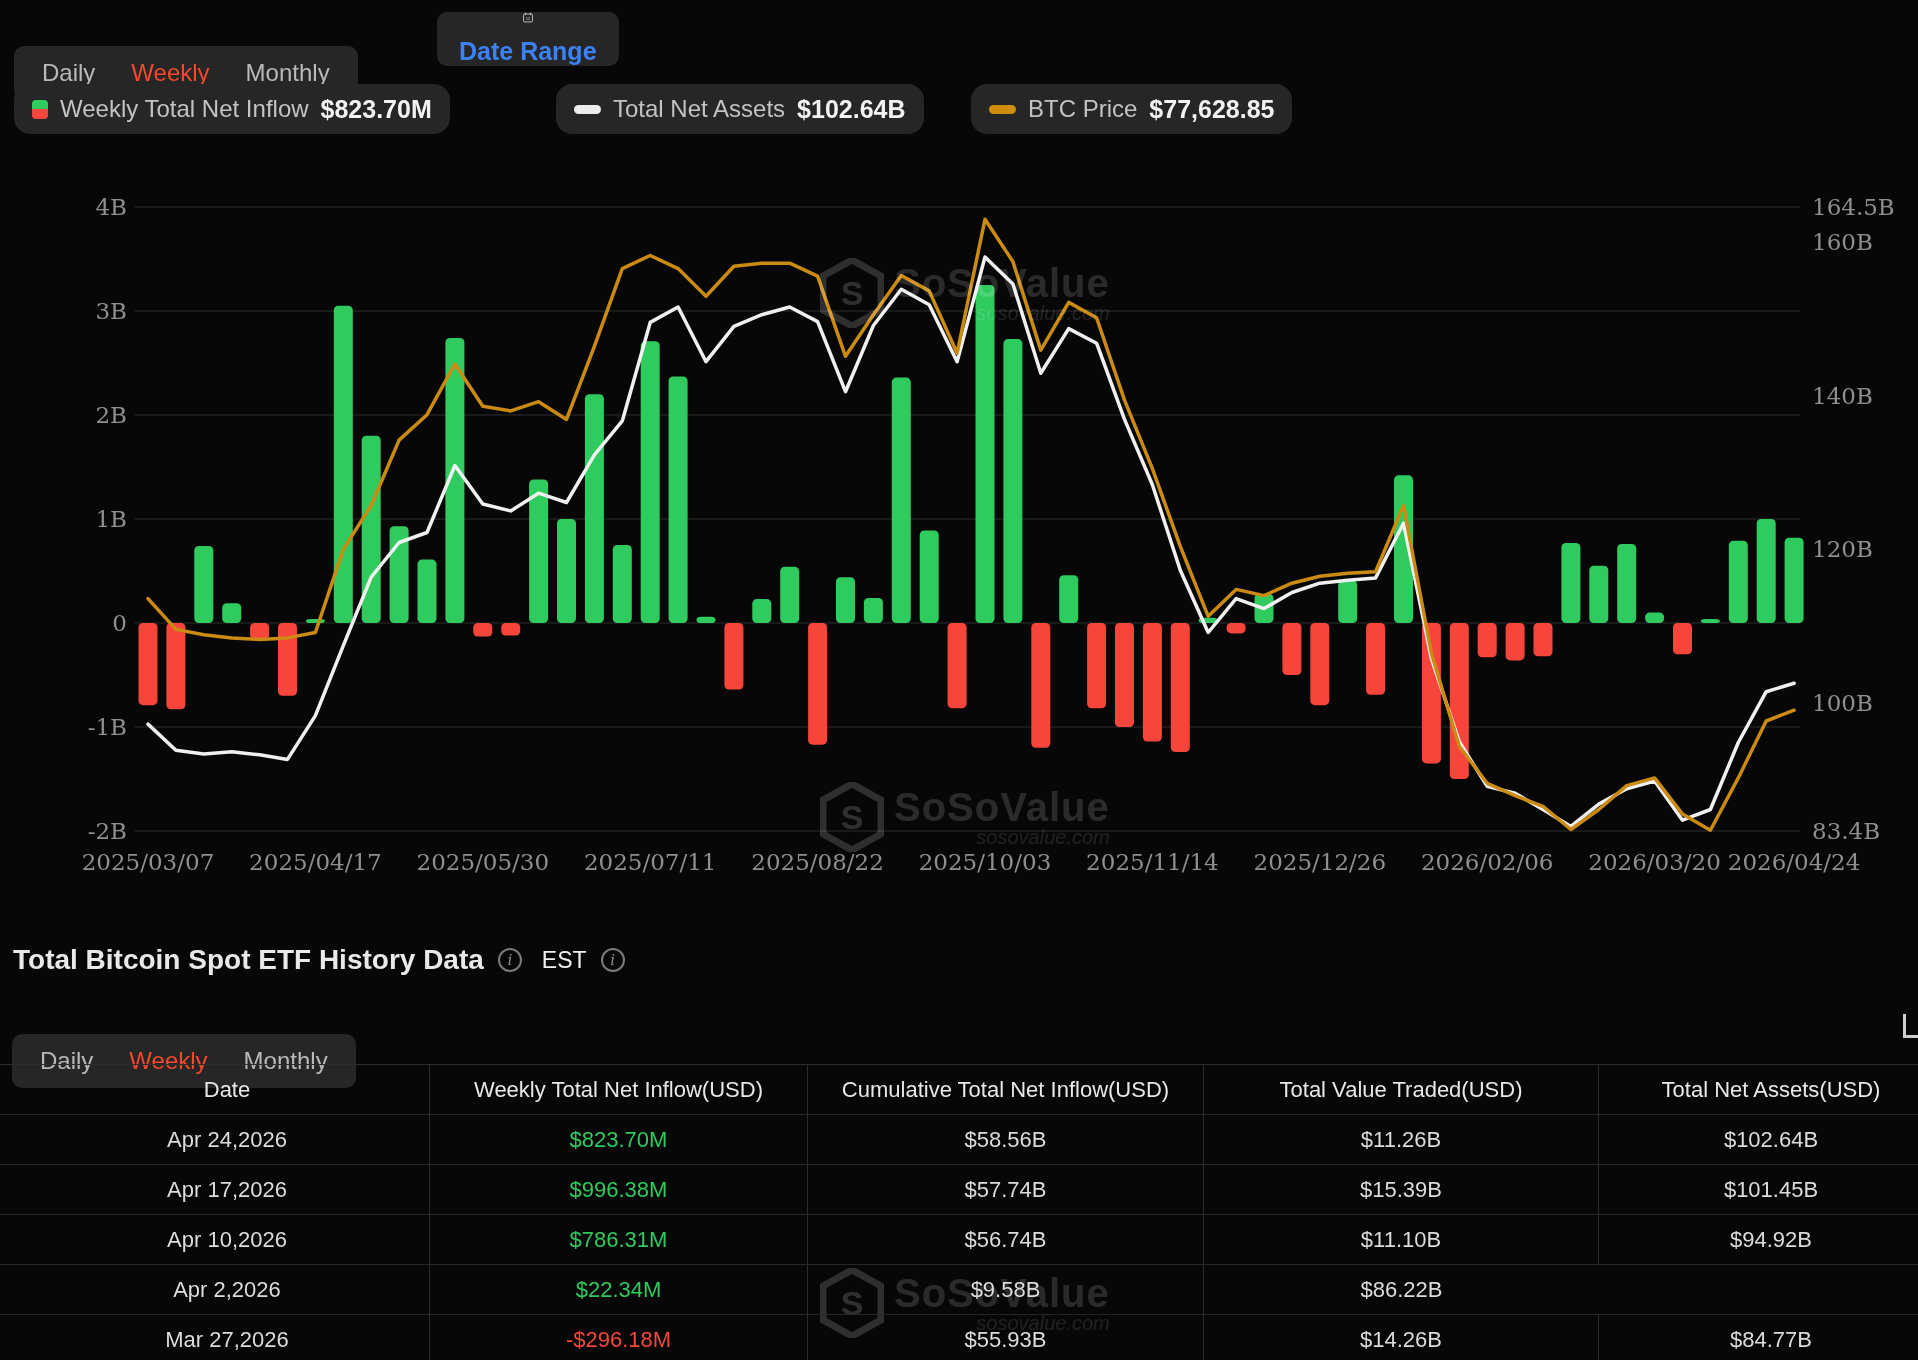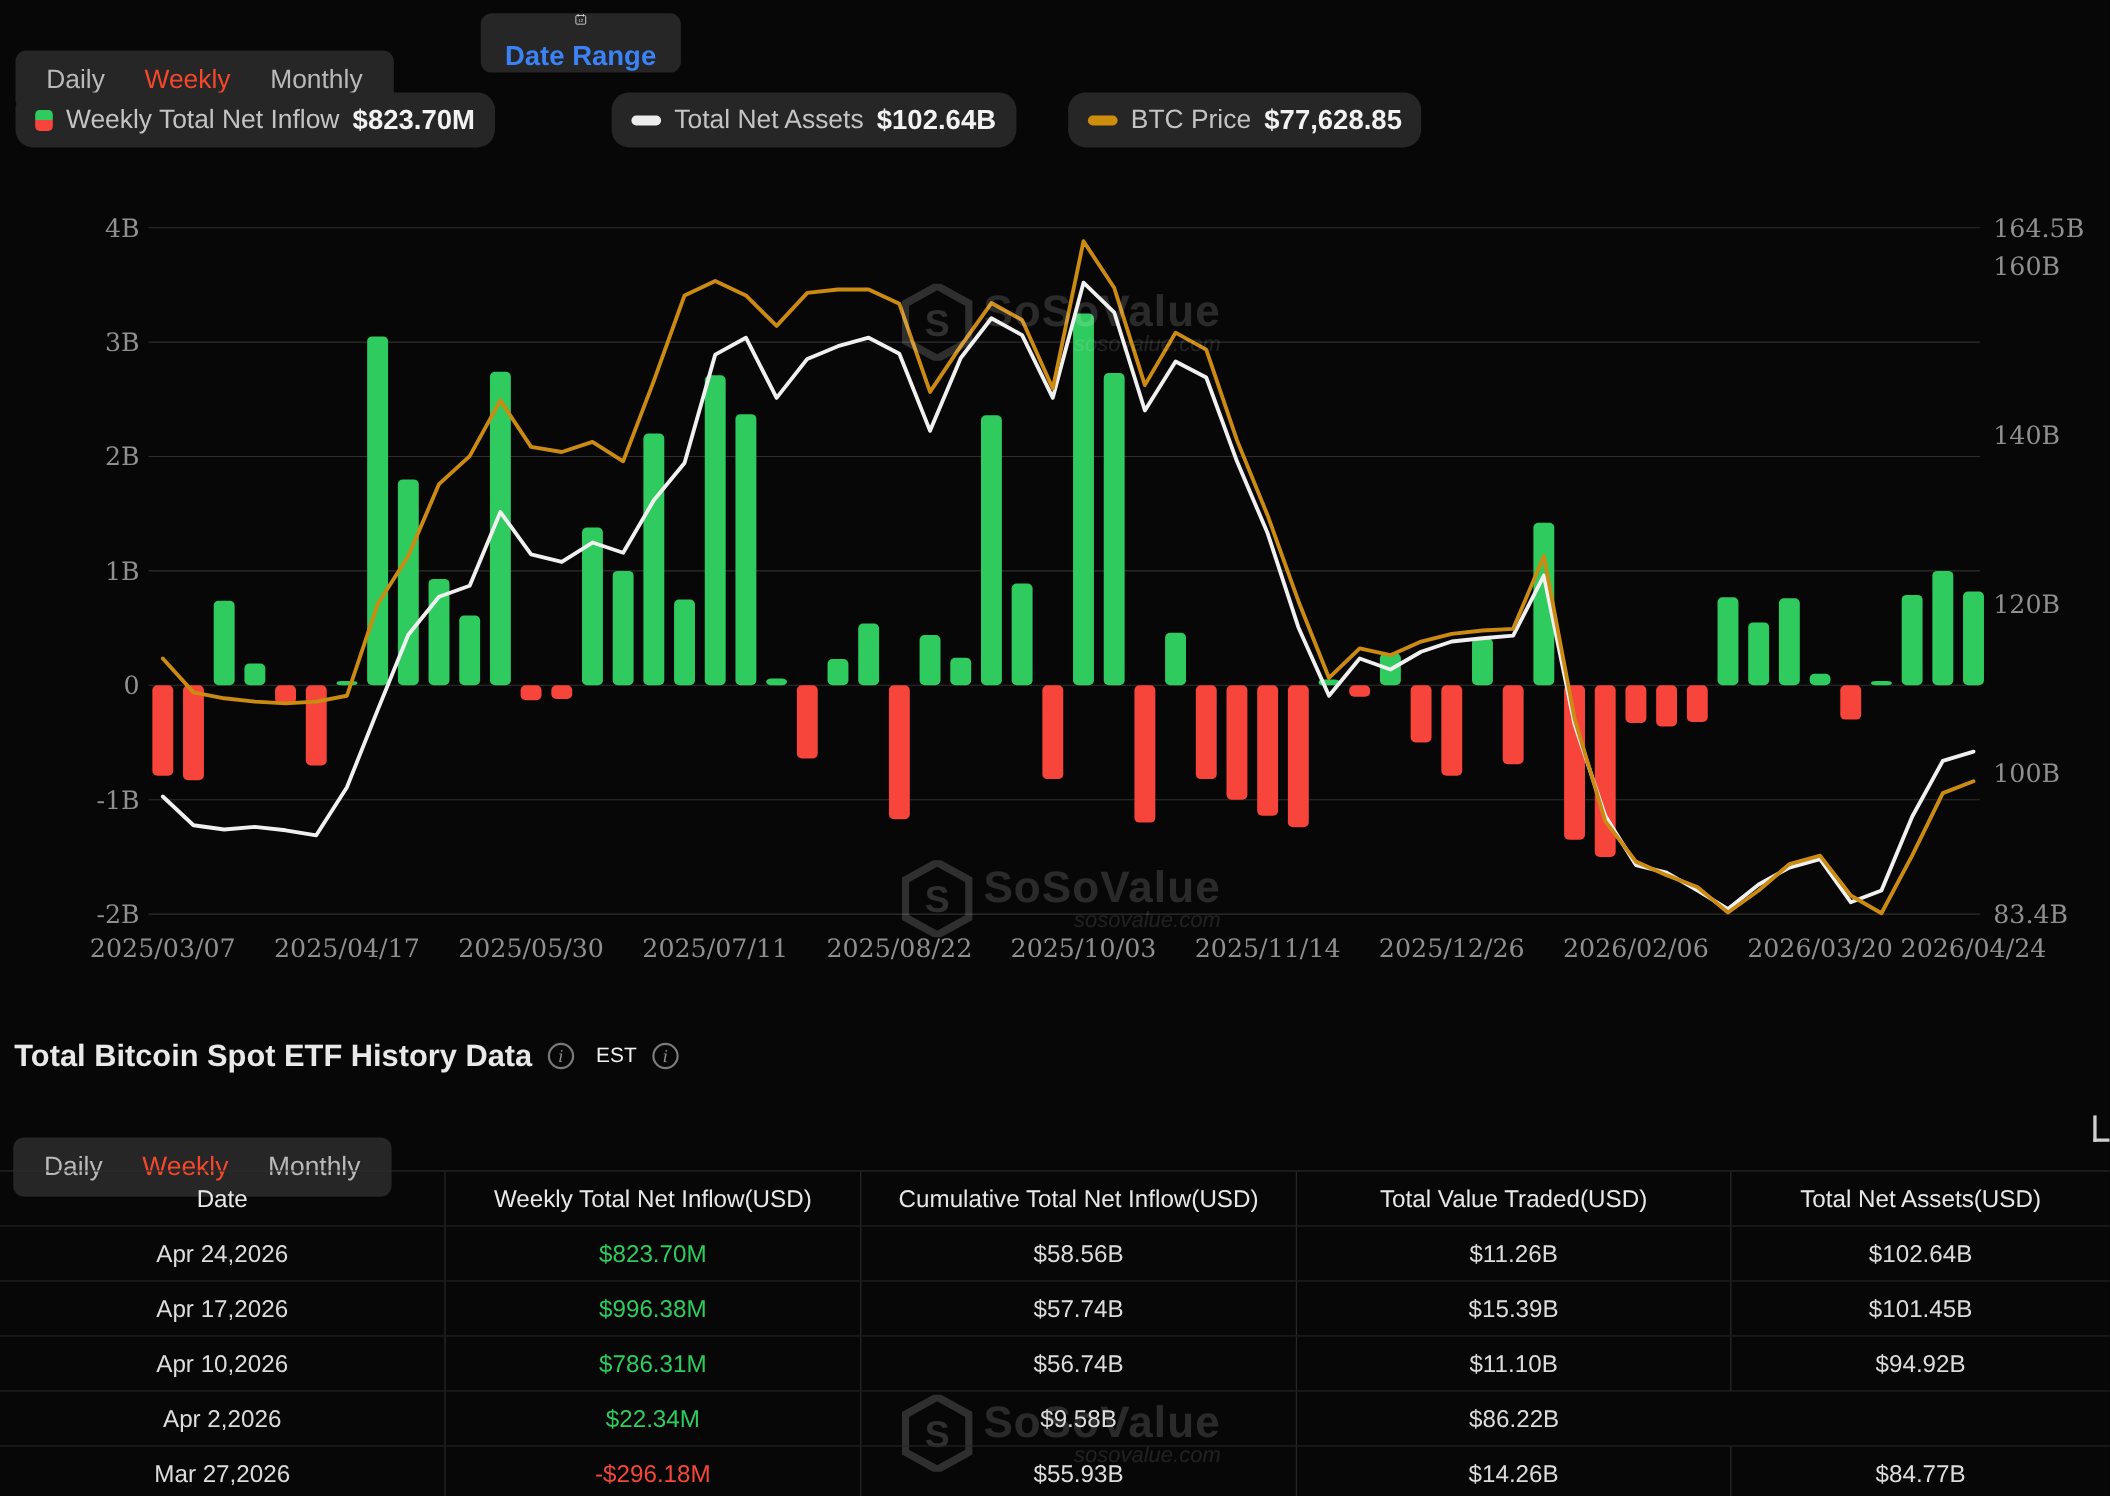--- a/index.html
+++ b/index.html
@@ -40,29 +40,29 @@
   
   .wm { position:absolute; display:flex; align-items:center; gap:10px; pointer-events:none; }
   .wm .hex { opacity:.16; }
   .wm .wtxt { display:flex; flex-direction:column; align-items:flex-end; }
   .wm .w1 { font-size:40px; font-weight:bold; color:#ffffff; opacity:.14; letter-spacing:1px; }
   .wm .w2 { font-size:20px; font-style:italic; color:#ffffff; opacity:.10; margin-top:-4px; }
 
   
   .sec-title-row { position:absolute; left:13px; top:944px; display:flex; align-items:center; gap:14px; }
   .sec-title { font-size:28px; font-weight:bold; color:#e9e9e9; }
-  .est { font-size:19px; color:#f0f0f0; margin-left:6px; }
+  .est { font-size:23px; color:#f0f0f0; margin-left:6px; }
   .info { width:24px; height:24px; border:2px solid #7a7a7a; border-radius:50%; color:#8d8d8d;
           font-size:15px; display:flex; align-items:center; justify-content:center;
           font-family:"DejaVu Serif", serif; font-style:italic; cursor:pointer; }
 
   
   .tbl { position:absolute; left:0; top:1064px; width:1918px; border-top:1px solid #2c2c2c; }
   .trow { display:grid; grid-template-columns:405px 378px 396px 395px 344px; height:50px;
-          border-bottom:1px solid #262626; }
+          border-bottom:1px solid #262626;padding-left:25px; }
   .trow > div { display:flex; align-items:center; justify-content:center; font-size:22px; color:#dcdcdc;
                 border-right:1px solid #2c2c2c; white-space:nowrap; }
   .trow > div:last-child { border-right:none; }
   .trow.head > div { color:#e8e8e8; font-weight:500; }
   .cell-inflow { color:#2fcb5f !important; }
   .cell-inflow.neg { color:#f5473a !important; }
 
   
   .dl-part { position:absolute; left:1903px; top:1014px; width:15px; height:24px;
              border-left:3px solid #cfcfcf; border-bottom:3px solid #cfcfcf; cursor:pointer; }

